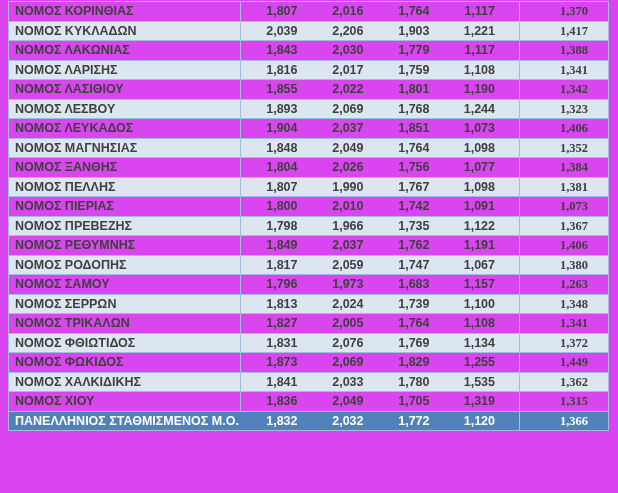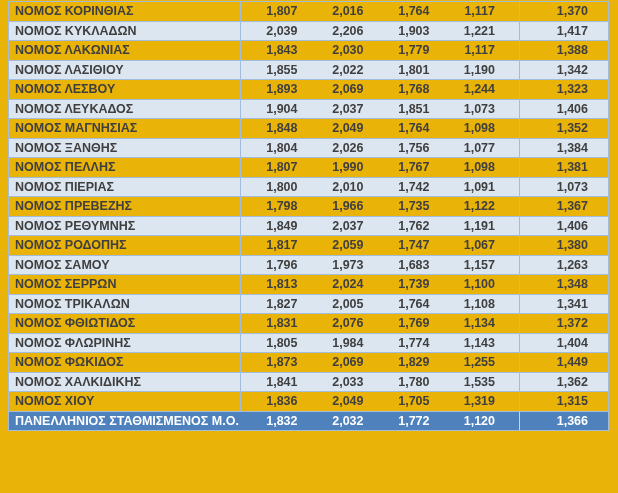--- a/index.html
+++ b/index.html
@@ -8,36 +8,36 @@
     --border:#A1BCDC;
     --accent:#4F81BD;
     --footer-text:#FFFFFF;
   }
   *{ box-sizing:border-box; }
   html,body{ margin:0; padding:0; }
   body{
     width:618px; height:493px; overflow:hidden; background:#FFFFFF;
     font-family:"Liberation Sans", sans-serif;
   }
-  .canvas{ position:relative; width:618px; height:493px; background:#eab308; }
+  .canvas{ position:relative; width:618px; height:493px; background:#d946ef; }
   table.sheet{
     position:absolute; left:8px; top:1px; width:600px;
     border-collapse:collapse; table-layout:fixed;
     border-left:1px solid var(--border);
     border-right:1px solid var(--border);
   }
   td{
     height:18.88px; padding:0;
     font-size:12.5px; font-weight:700; color:var(--text);
     line-height:18.5px; white-space:nowrap; overflow:hidden;
     border-top:1px solid var(--border);
   }
   td.name{ padding-left:6px; border-right:1px solid var(--border); }
   td.num{ text-align:right; padding-right:24px; }
-  td.last{ border-left:1px solid var(--border); padding-right:20px; }
+  td.last{ border-left:1px solid var(--border); padding-right:20px;font-family:Liberation Serif, serif; }
   tbody tr:nth-child(even){ background:var(--band); }
   tbody tr.footer{ background:var(--accent); }
   tbody tr.footer td{
     color:var(--footer-text);
     border-bottom:1px solid var(--border);
   }
   tbody tr.footer td.name{ border-right-color:var(--accent); }
   tbody tr.footer td.last{ border-left-color:rgba(255,255,255,0.45); }
 </style>
 </head>
@@ -72,20 +72,28 @@
   </tr>
         <tr>
     <td class="name">ΝΟΜΟΣ ΛΑΚΩΝΙΑΣ</td>
     <td class="num">1,843</td>
     <td class="num">2,030</td>
     <td class="num">1,779</td>
     <td class="num">1,117</td>
     <td class="num last">1,388</td>
   </tr>
         <tr>
+    <td class="name">ΝΟΜΟΣ ΛΑΡΙΣΗΣ</td>
+    <td class="num">1,816</td>
+    <td class="num">2,017</td>
+    <td class="num">1,759</td>
+    <td class="num">1,108</td>
+    <td class="num last">1,341</td>
+  </tr>
+        <tr>
     <td class="name">ΝΟΜΟΣ ΛΑΣΙΘΙΟΥ</td>
     <td class="num">1,855</td>
     <td class="num">2,022</td>
     <td class="num">1,801</td>
     <td class="num">1,190</td>
     <td class="num last">1,342</td>
   </tr>
         <tr>
     <td class="name">ΝΟΜΟΣ ΛΕΣΒΟΥ</td>
     <td class="num">1,893</td>
@@ -182,28 +190,20 @@
     <td class="num">1,108</td>
     <td class="num last">1,341</td>
   </tr>
         <tr>
     <td class="name">ΝΟΜΟΣ ΦΘΙΩΤΙΔΟΣ</td>
     <td class="num">1,831</td>
     <td class="num">2,076</td>
     <td class="num">1,769</td>
     <td class="num">1,134</td>
     <td class="num last">1,372</td>
-  </tr>
-        <tr>
-    <td class="name">ΝΟΜΟΣ ΦΛΩΡΙΝΗΣ</td>
-    <td class="num">1,805</td>
-    <td class="num">1,984</td>
-    <td class="num">1,774</td>
-    <td class="num">1,143</td>
-    <td class="num last">1,404</td>
   </tr>
         <tr>
     <td class="name">ΝΟΜΟΣ ΦΩΚΙΔΟΣ</td>
     <td class="num">1,873</td>
     <td class="num">2,069</td>
     <td class="num">1,829</td>
     <td class="num">1,255</td>
     <td class="num last">1,449</td>
   </tr>
         <tr>

